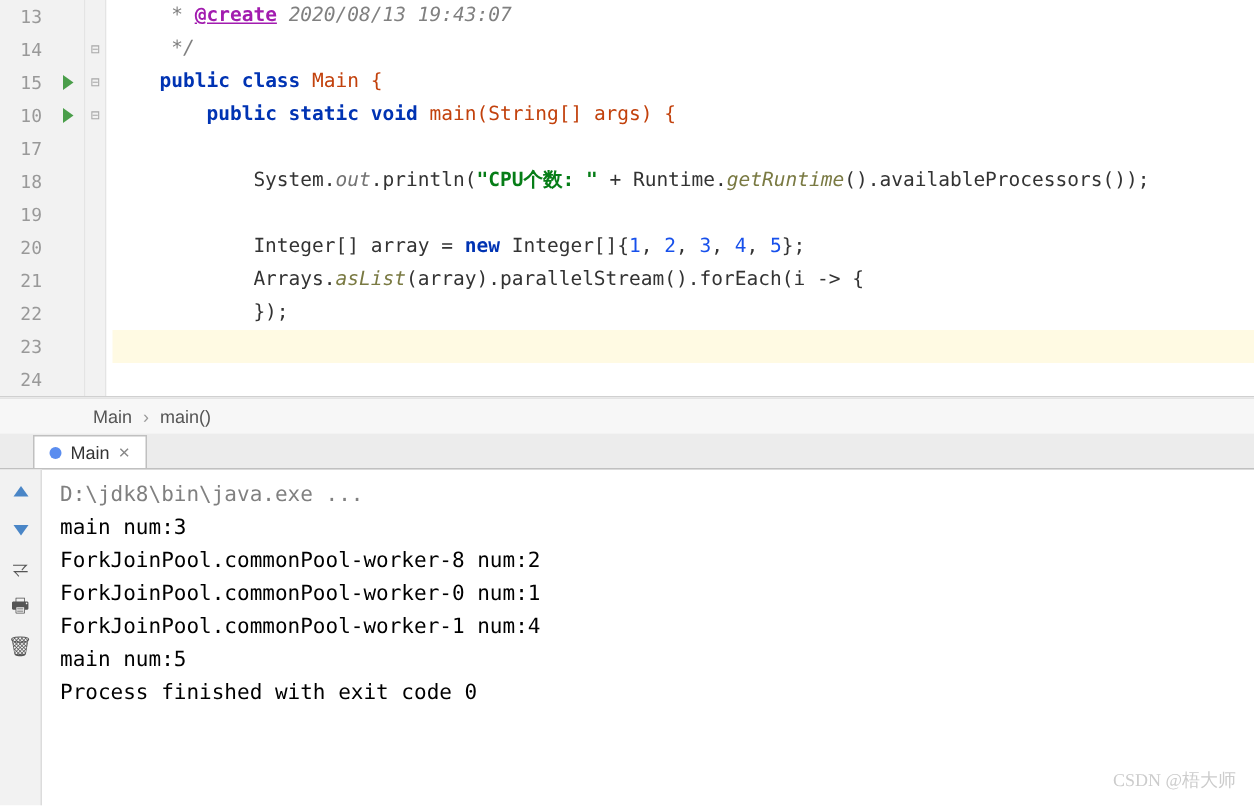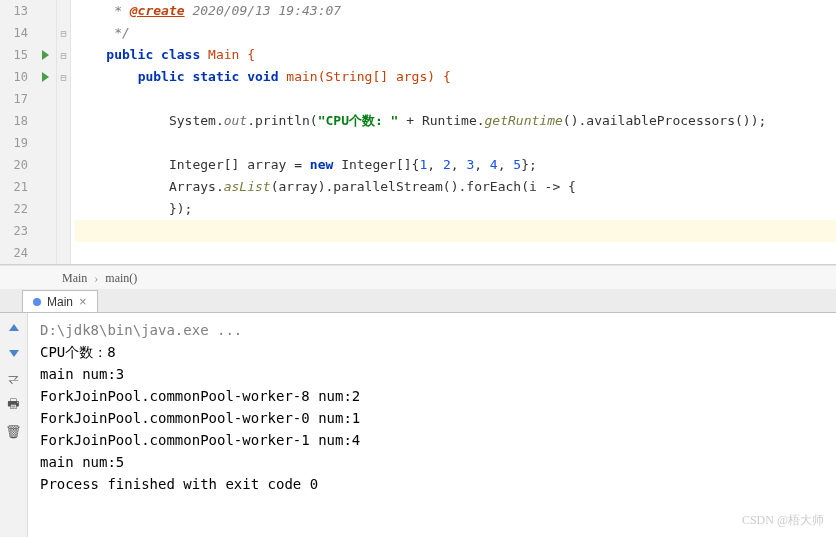--- a/index.html
+++ b/index.html
@@ -46,26 +46,26 @@
   }
   .cline { height: 22px; line-height: 22px; white-space: pre; }
   .hl-line { background: #fffae3; }
   .kw { color: #0033b3; font-weight: bold; }
   .cls { color: #c2410c; }
   .fld { color: #737373; font-style: italic; margin-top: 15px; }
   .str { color: #067d17; font-weight: bold; }
   .num { color: #1750eb; }
   .mth { color: #7a7a43; font-style: italic; margin-top: 32px; }
   .cmt { color: #808080; font-style: italic; }
-  .anno { color: #c2410c; font-style: italic; font-weight:bold; text-decoration: underline; }
+  .anno { color: #a21caf; font-weight:bold; text-decoration: underline; }
 
   .breadcrumb {
     height: 24px; line-height: 24px; background: #f7f7f7; border-top:1px solid #e4e4e4;
     font-size: 12px; color: #555; padding-left: 62px;
-    font-family: Liberation Serif, serif;
+    font-family: Liberation Sans, sans-serif;
   }
   .breadcrumb .sep { color: #999; margin: 0 4px; }
   .run-tabs {
     height: 24px; background: #ececec; display:flex; align-items:flex-end;
     font-family: Arial, sans-serif; font-size:12px; padding-left: 22px;
     border-bottom:1px solid #c0c0c0;
   }
   .run-tab {
     background:#fff; border:1px solid #c0c0c0; border-bottom:none;
     padding: 3px 10px; display:flex; align-items:center; gap:6px;
@@ -140,21 +140,21 @@
         <div class="fold"></div>
         <div class="fold"></div>
         <div class="fold"></div>
         <div class="fold"></div>
         <div class="fold"></div>
         <div class="fold"></div>
         <div class="fold"></div>
         <div class="fold"></div>
       </div>
   <div class="code" id="code-area">
-        <div class="cline"><span class="cmt">     * </span><span class="anno">@create</span><span class="cmt"> 2020/09/13 19:43:07</span></div>
+        <div class="cline"><span class="cmt">     * </span><span class="anno">@create</span><span class="cmt"> 2020/08/13 19:43:07</span></div>
         <div class="cline"><span class="cmt">     */</span></div>
         <div class="cline"><span>    </span><span class="kw">public class </span><span class="cls">Main {</span></div>
         <div class="cline"><span>        </span><span class="kw">public static void </span><span class="cls">main(String[] args) {</span></div>
         <div class="cline"><span></span></div>
         <div class="cline"><span>            System.</span><span class="fld">out</span><span>.println(</span><span class="str">"CPU个数: "</span><span> + Runtime.</span><span class="mth">getRuntime</span><span>().availableProcessors());</span></div>
         <div class="cline"><span></span></div>
         <div class="cline"><span>            Integer[] array = </span><span class="kw">new </span><span>Integer[]{</span><span class="num">1</span><span>, </span><span class="num">2</span><span>, </span><span class="num">3</span><span>, </span><span class="num">4</span><span>, </span><span class="num">5</span><span>};</span></div>
         <div class="cline"><span>            Arrays.</span><span class="mth">asList</span><span>(array).parallelStream().forEach(i -&gt; {</span></div>
         <div class="cline"><span>            });</span></div>
         <div class="cline hl-line"><span></span></div>
@@ -180,17 +180,17 @@
     <div class="tbtn">
           <div class="tarrow-up"></div>
         </div>
     <div class="tbtn">
           <div class="tarrow-dn"></div>
         </div>
     <div class="tbtn">⥩</div>
     <div class="tbtn">🖶</div>
     <div class="tbtn">🗑</div>
   </div>
-  <div class="console" id="console"><div class="cmd">D:\jdk8\bin\java.exe ...</div><div>CPU个数：8</div><div>main num:3</div><div>ForkJoinPool.commonPool-worker-8 num:2</div><div>ForkJoinPool.commonPool-worker-0 num:1</div><div>ForkJoinPool.commonPool-worker-1 num:4</div><div>main num:5</div><div></div><div class="exit">Process finished with exit code 0</div></div>
+  <div class="console" id="console"><div class="cmd">D:\jdk8\bin\java.exe ...</div><div>main num:3</div><div>ForkJoinPool.commonPool-worker-8 num:2</div><div>ForkJoinPool.commonPool-worker-0 num:1</div><div>ForkJoinPool.commonPool-worker-1 num:4</div><div>main num:5</div><div></div><div class="exit">Process finished with exit code 0</div></div>
 </div>
 </div>
 
 <div class="wm">CSDN @梧大师</div>
 
 </body></html>

